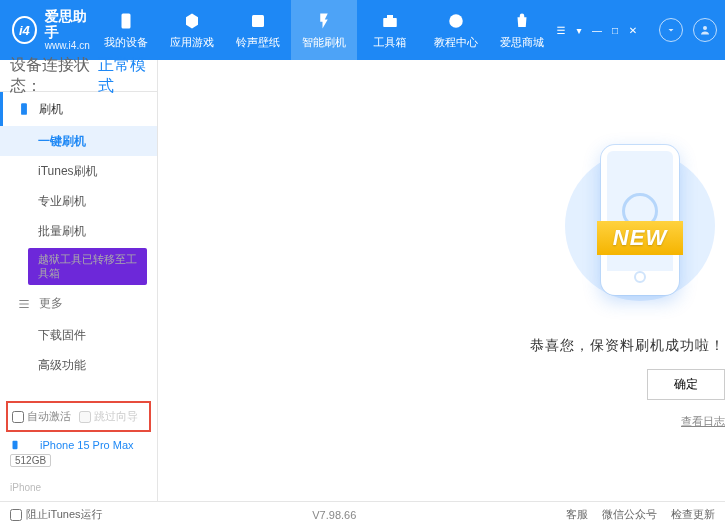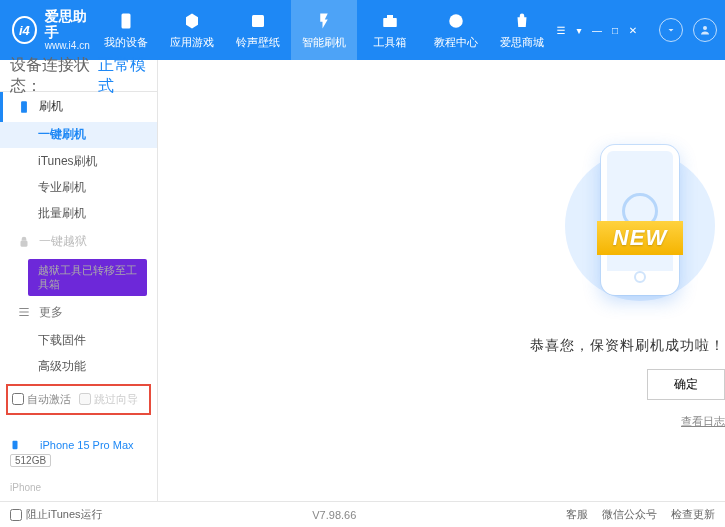--- a/index.html
+++ b/index.html
@@ -33,21 +33,21 @@
 .menu-group-title { height: 34px; display: flex; align-items: center; padding: 0 14px; gap: 8px; color: #777; font-size: 12px; border-left: 3px solid transparent; }
 .menu-group-title.flash { border-left-color: #1e88f5; color: #333; }
 .menu-group-title.disabled { color: #bbb; }
 .menu-item { height: 30px; display: flex; align-items: center; padding-left: 38px; cursor: pointer; font-size: 12px; }
 .menu-item.active { background: #e8f2fe; color: #1e88f5; font-weight: bold; }
 .menu-item.disabled { color: #aaa; background: #6d28d9; margin: 2px 10px 2px 28px; padding-left: 10px; font-size: 11px; line-height: 1.3; border-radius: 2px; height: auto; padding-top: 4px; padding-bottom: 4px; font-family: Liberation Serif, serif; }
 .menu-icon { width: 14px; height: 14px; fill: #888; }
 .menu-group-title.flash .menu-icon { fill: #1e88f5; }
 
 .sidebar-spacer { flex: 1; }
-.options-box { border: 2px solid #e74c3c; margin: 4px 6px 20px 6px; padding: 6px 4px; display: flex; gap: 8px; font-size: 11px; align-items: center; }
+.options-box { border: 2px solid #e74c3c; margin: 4px 6px 3px 6px; padding: 6px 4px; display: flex; gap: 8px; font-size: 11px; align-items: center; }
 .options-box label { display: flex; align-items: center; gap: 3px; color: #888; }
 .options-box label.disabled { color: #ccc; }
 .options-box input { width: 12px; height: 12px; }
 
 .device-info { padding: 4px 10px 8px; }
 .device-name { color: #1e88f5; font-size: 11px; display: flex; align-items: center; gap: 20px; }
 .device-phone-icon { width: 10px; height: 12px; fill: #1e88f5; }
 .device-storage { display: inline-block; border: 1px solid #ccc; padding: 0 4px; font-size: 10px; color: #666; margin-top: 3px; border-radius: 2px; }
 .device-type { color: #bbb; font-size: 10px; margin-top: 15px; }
 
@@ -179,27 +179,20 @@
       <svg class="menu-icon" viewBox="0 0 24 24">
           <rect x="7" y="2" width="10" height="20" rx="2"></rect>
         </svg>
       <span>刷机</span>
     </div>
     <div class="menu-item active">一键刷机</div>
     <div class="menu-item">iTunes刷机</div>
     <div class="menu-item">专业刷机</div>
     <div class="menu-item">批量刷机</div>
 
-    <div class="menu-group-title disabled">
-      <svg class="menu-icon" style="fill:#ccc" viewBox="0 0 24 24">
-          <rect x="6" y="10" width="12" height="10" rx="2"></rect>
-          <path d="M8 10V7a4 4 0 018 0v3"></path>
-        </svg>
-      <span>一键越狱</span>
-    </div>
     <div class="menu-item disabled">越狱工具已转移至工具箱</div>
 
     <div class="menu-group-title">
       <svg class="menu-icon" viewBox="0 0 24 24">
           <path d="M4 6h16M4 12h16M4 18h16" stroke="#888" stroke-width="2"></path>
         </svg>
       <span>更多</span>
     </div>
     <div class="menu-item">下载固件</div>
     <div class="menu-item">高级功能</div>

